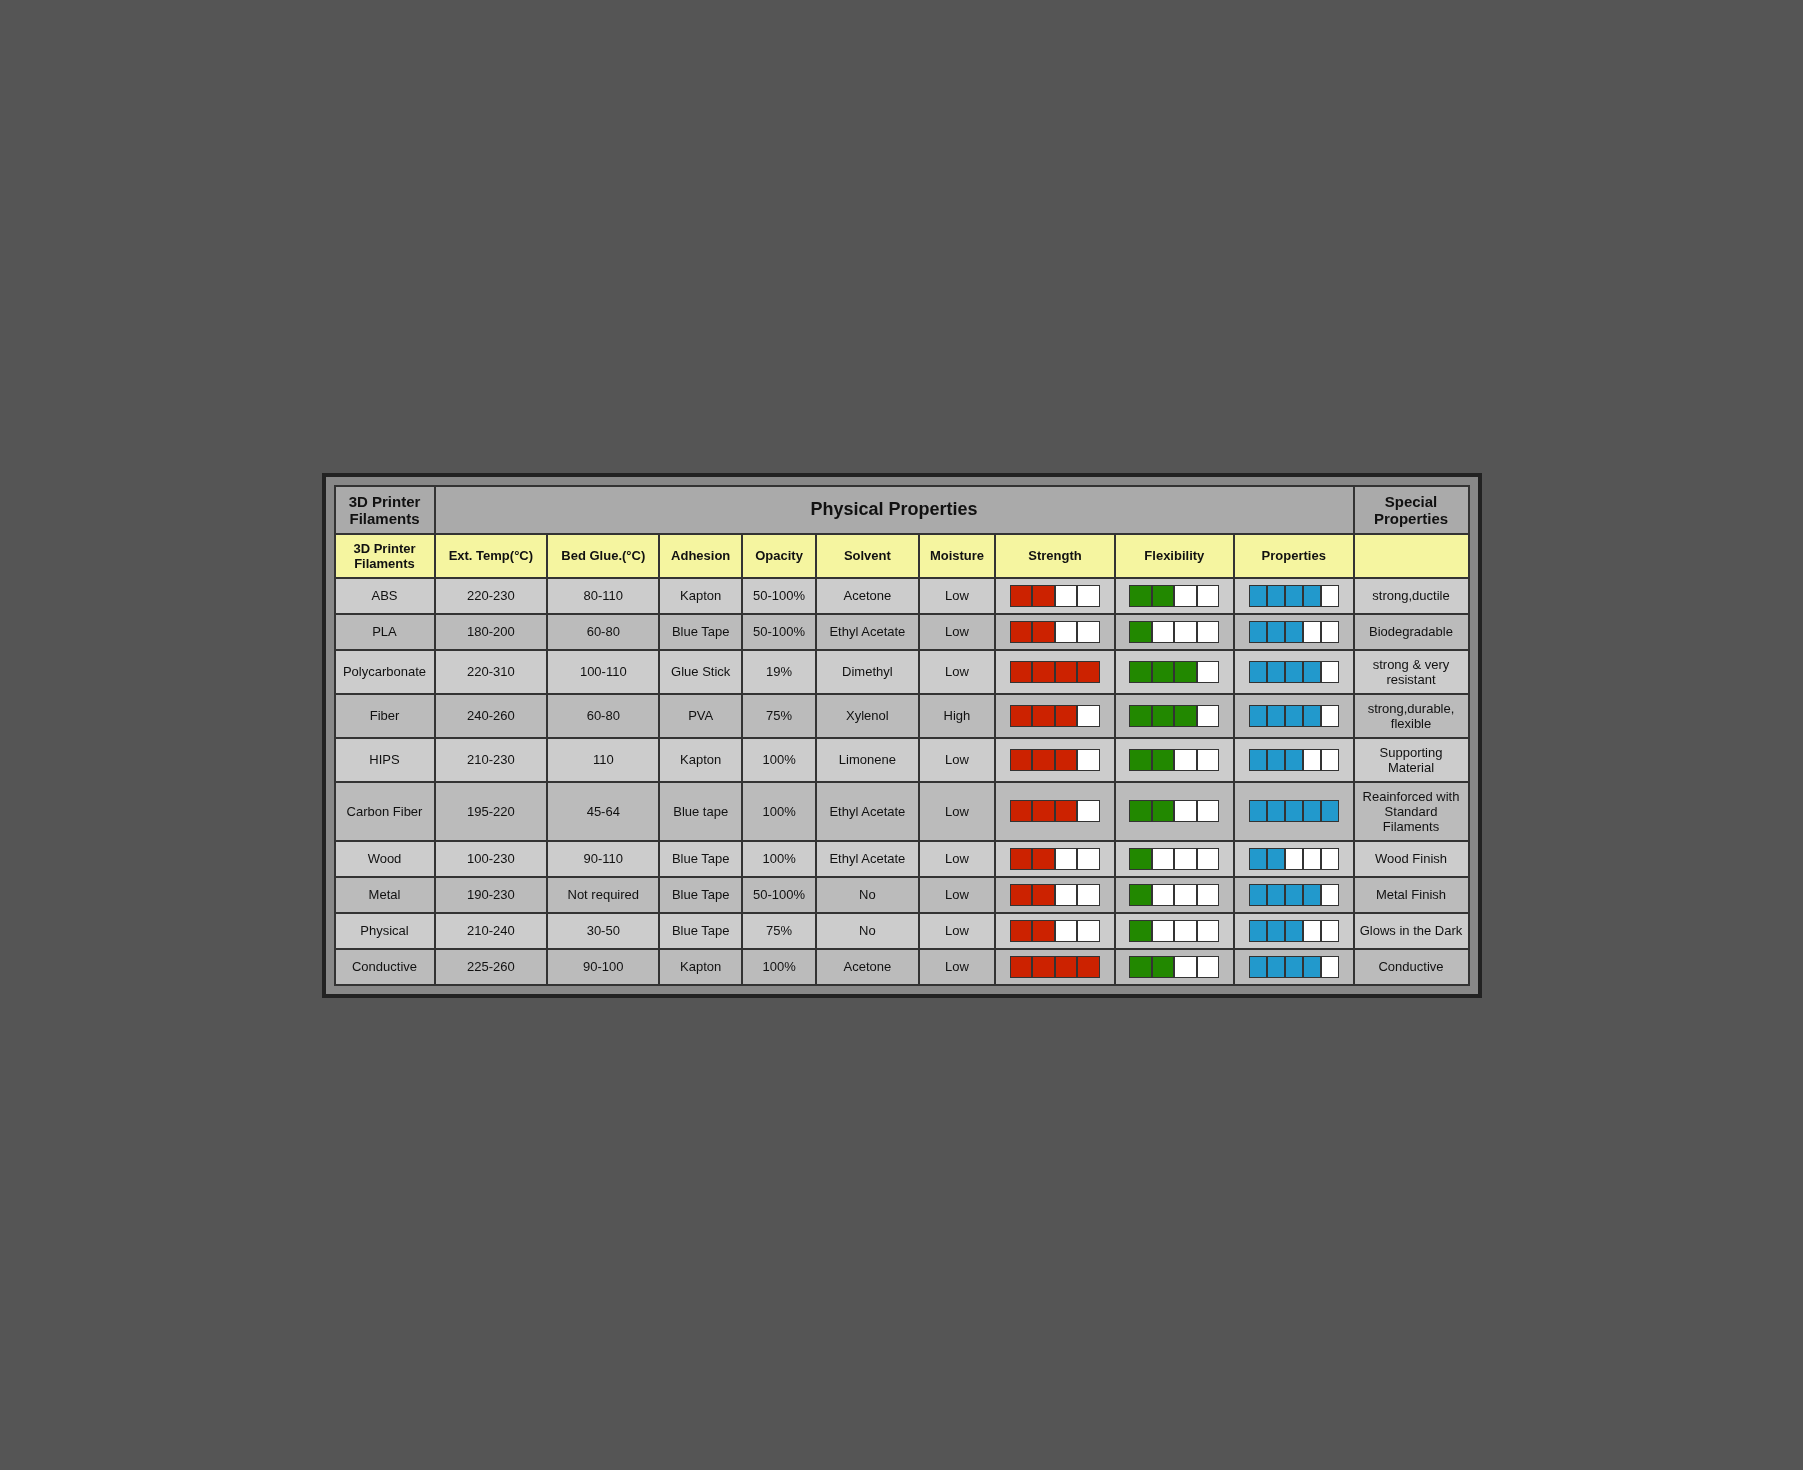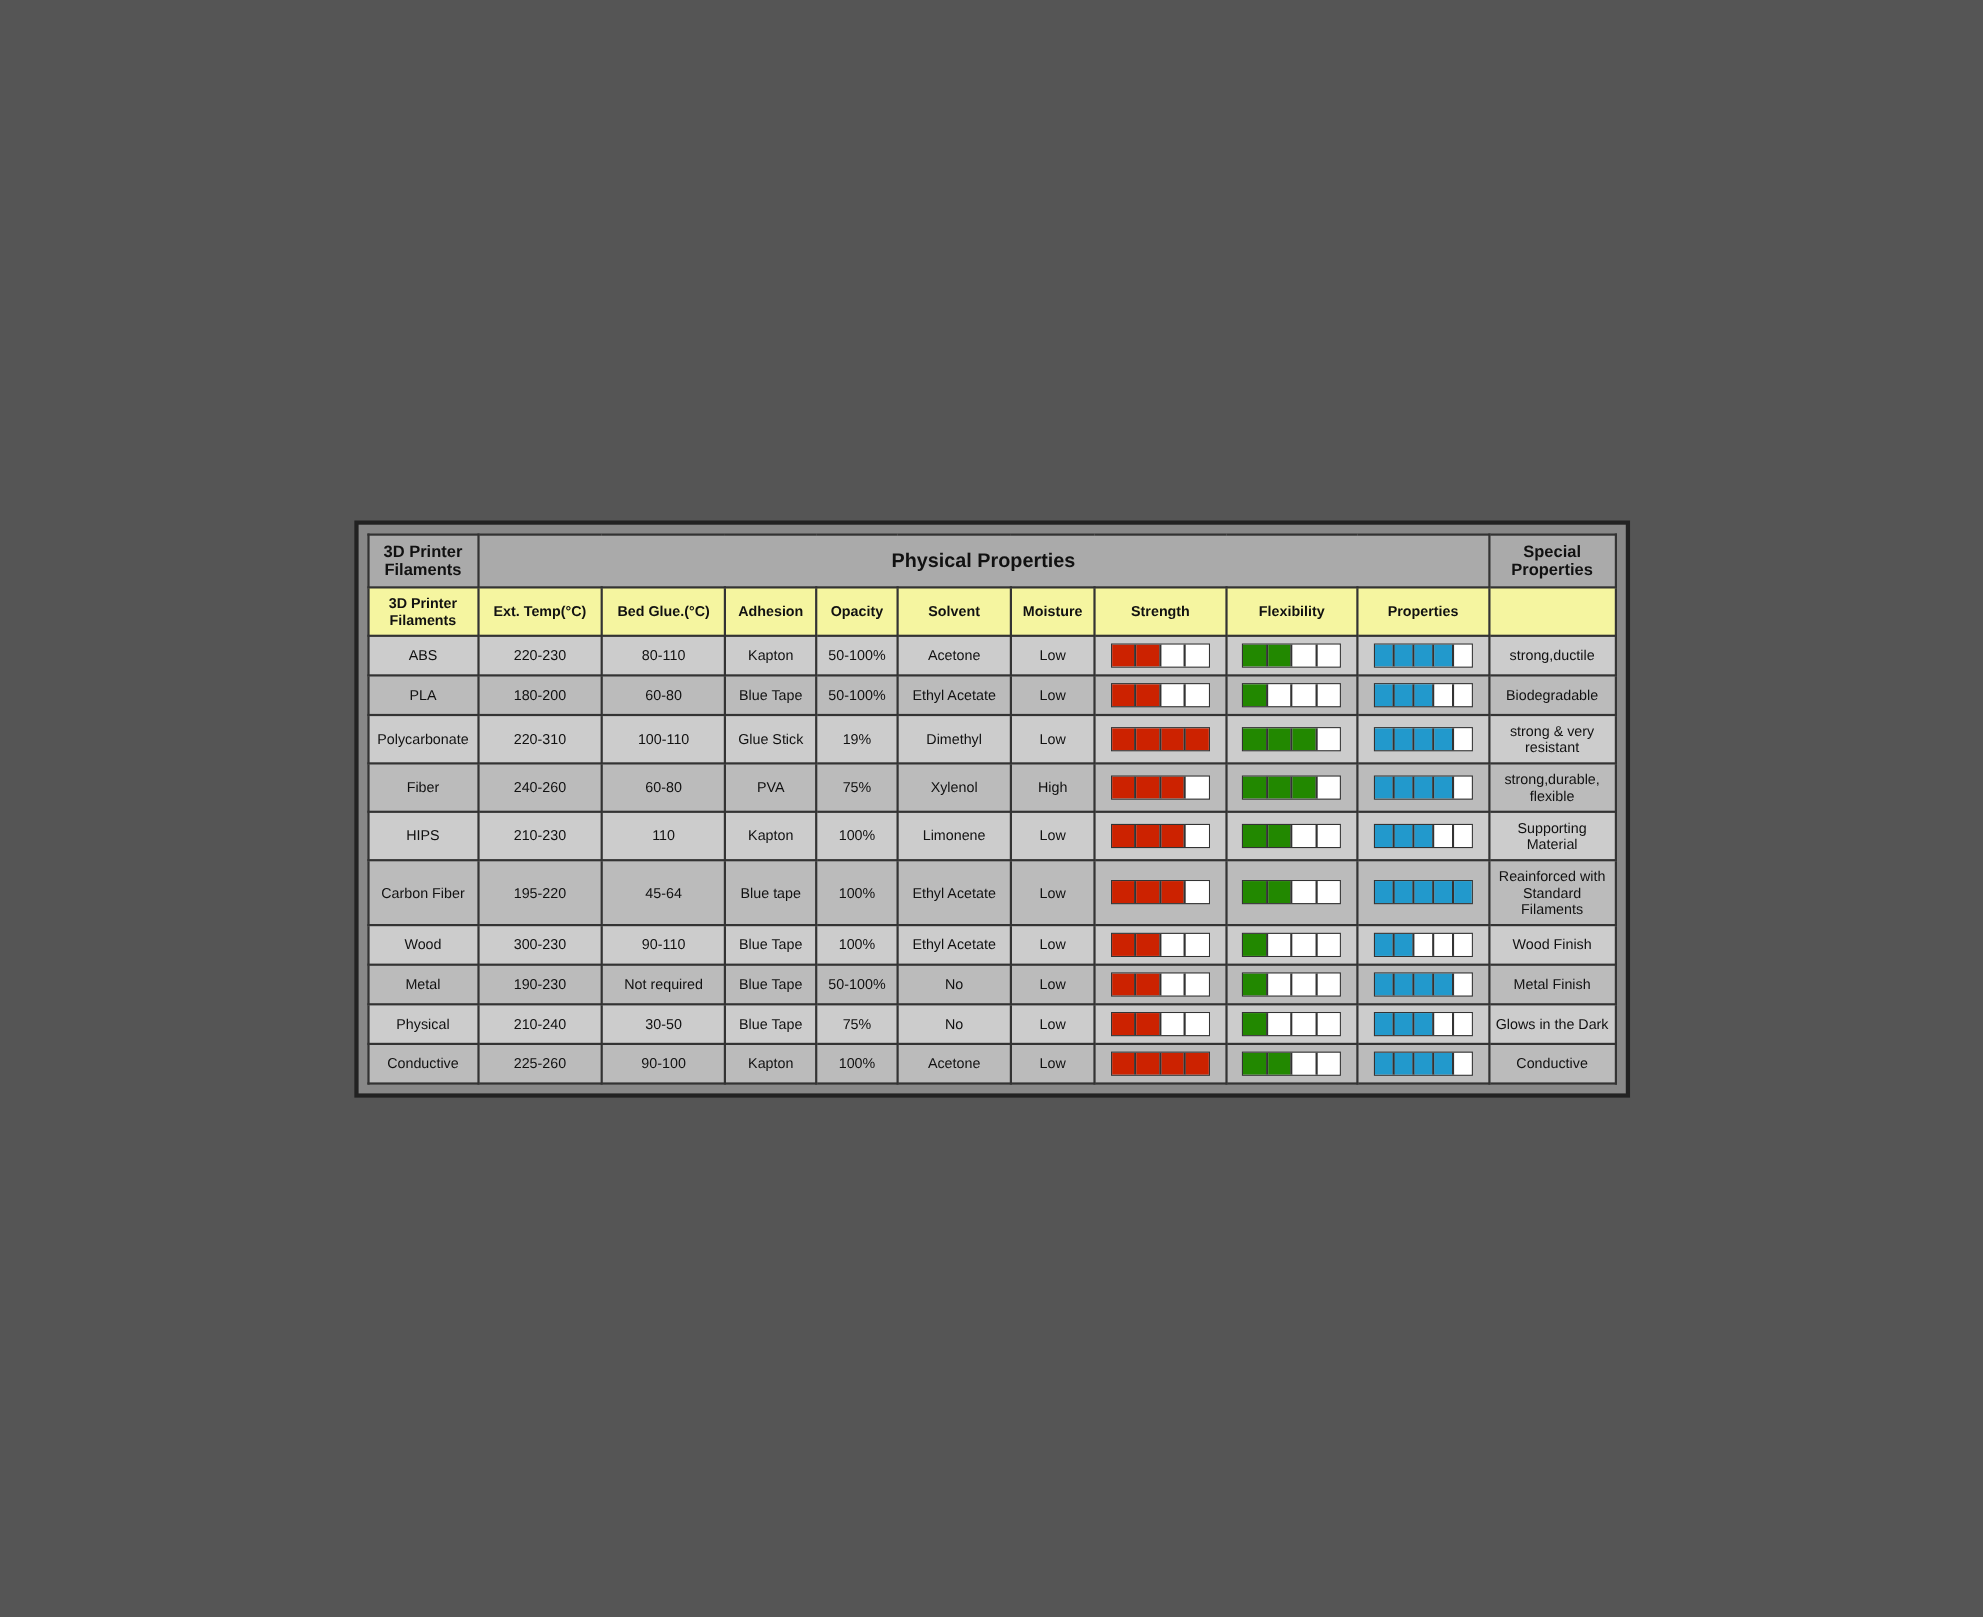--- a/index.html
+++ b/index.html
@@ -361,21 +361,21 @@
               <div class="bar-gap"></div>
               <div class="bar-segment bar-blue" style="flex:1"></div>
               <div class="bar-gap"></div>
               <div class="bar-segment bar-blue" style="flex:1"></div>
       </div>
     </td>
     <td>Reainforced with Standard Filaments</td>
   </tr>
         <tr class="data-row">
     <td>Wood</td>
-    <td>300-230</td>
+    <td>100-230</td>
     <td>90-110</td>
     <td>Blue Tape</td>
     <td>100%</td>
     <td>Ethyl Acetate</td>
     <td>Low</td>
     <td>
       <div class="bar-container">
         <div class="bar-segment bar-red" style="flex:1"></div>
               <div class="bar-gap"></div>
               <div class="bar-segment bar-red" style="flex:1"></div>

